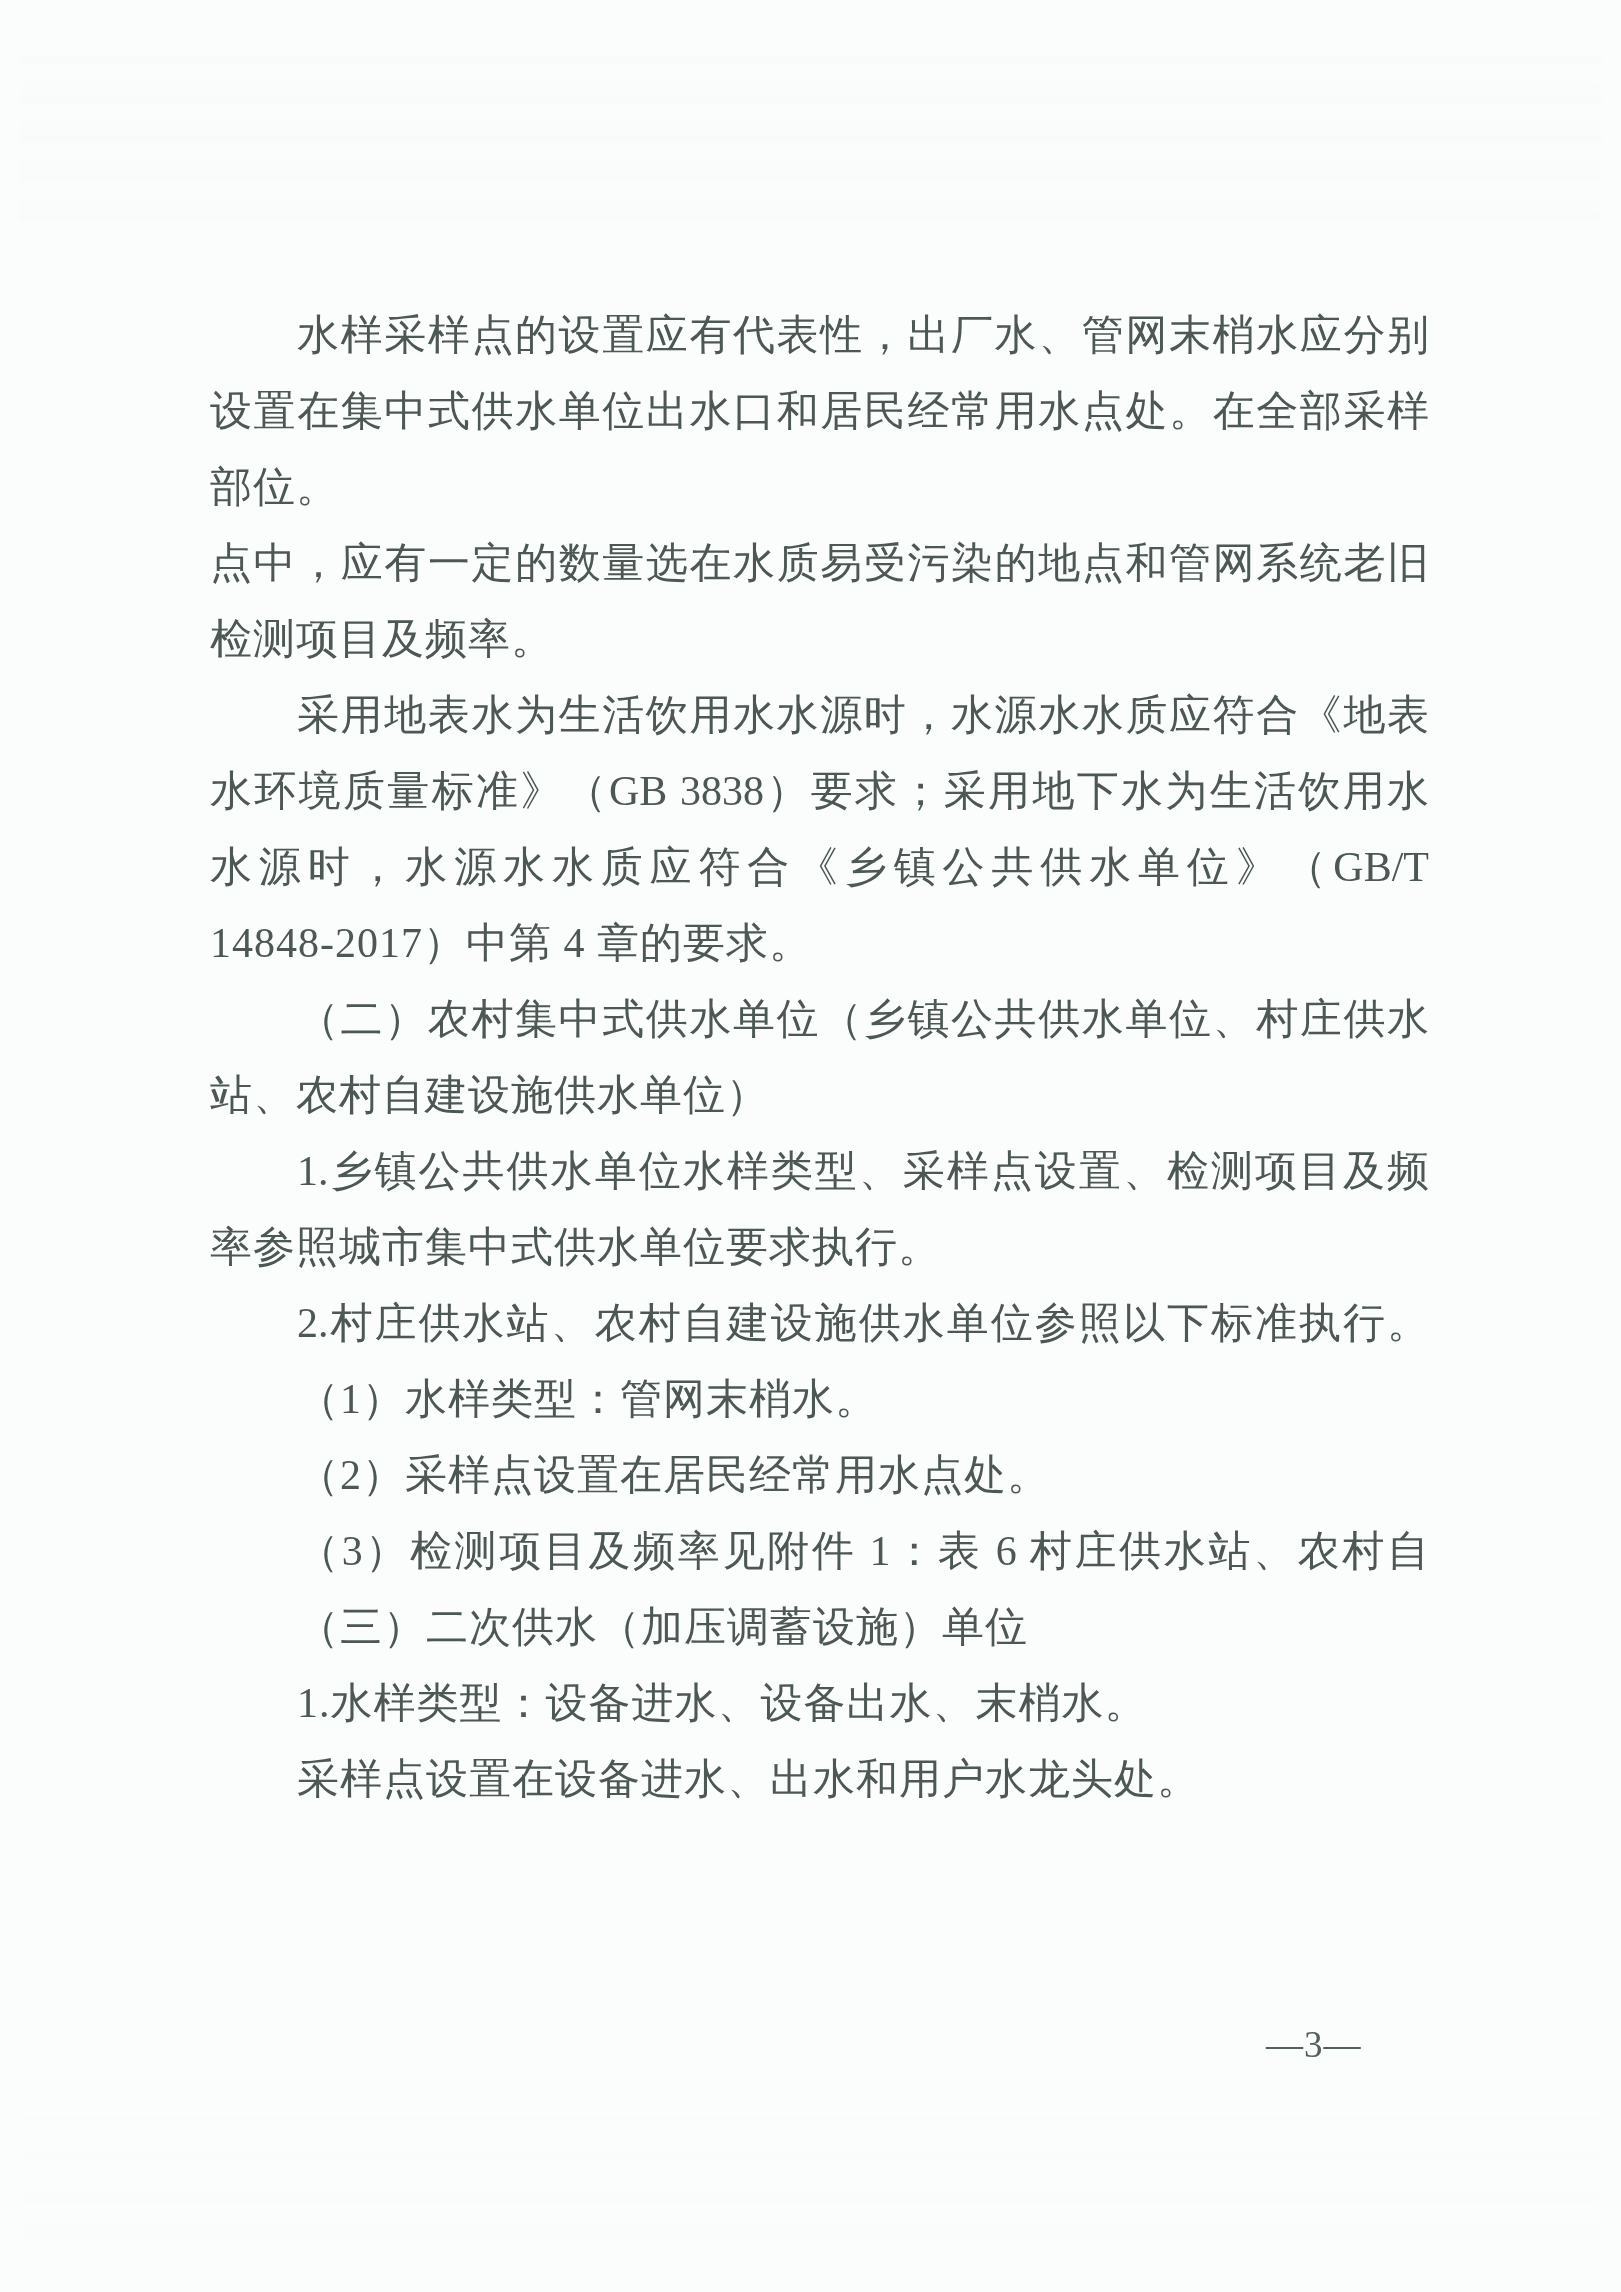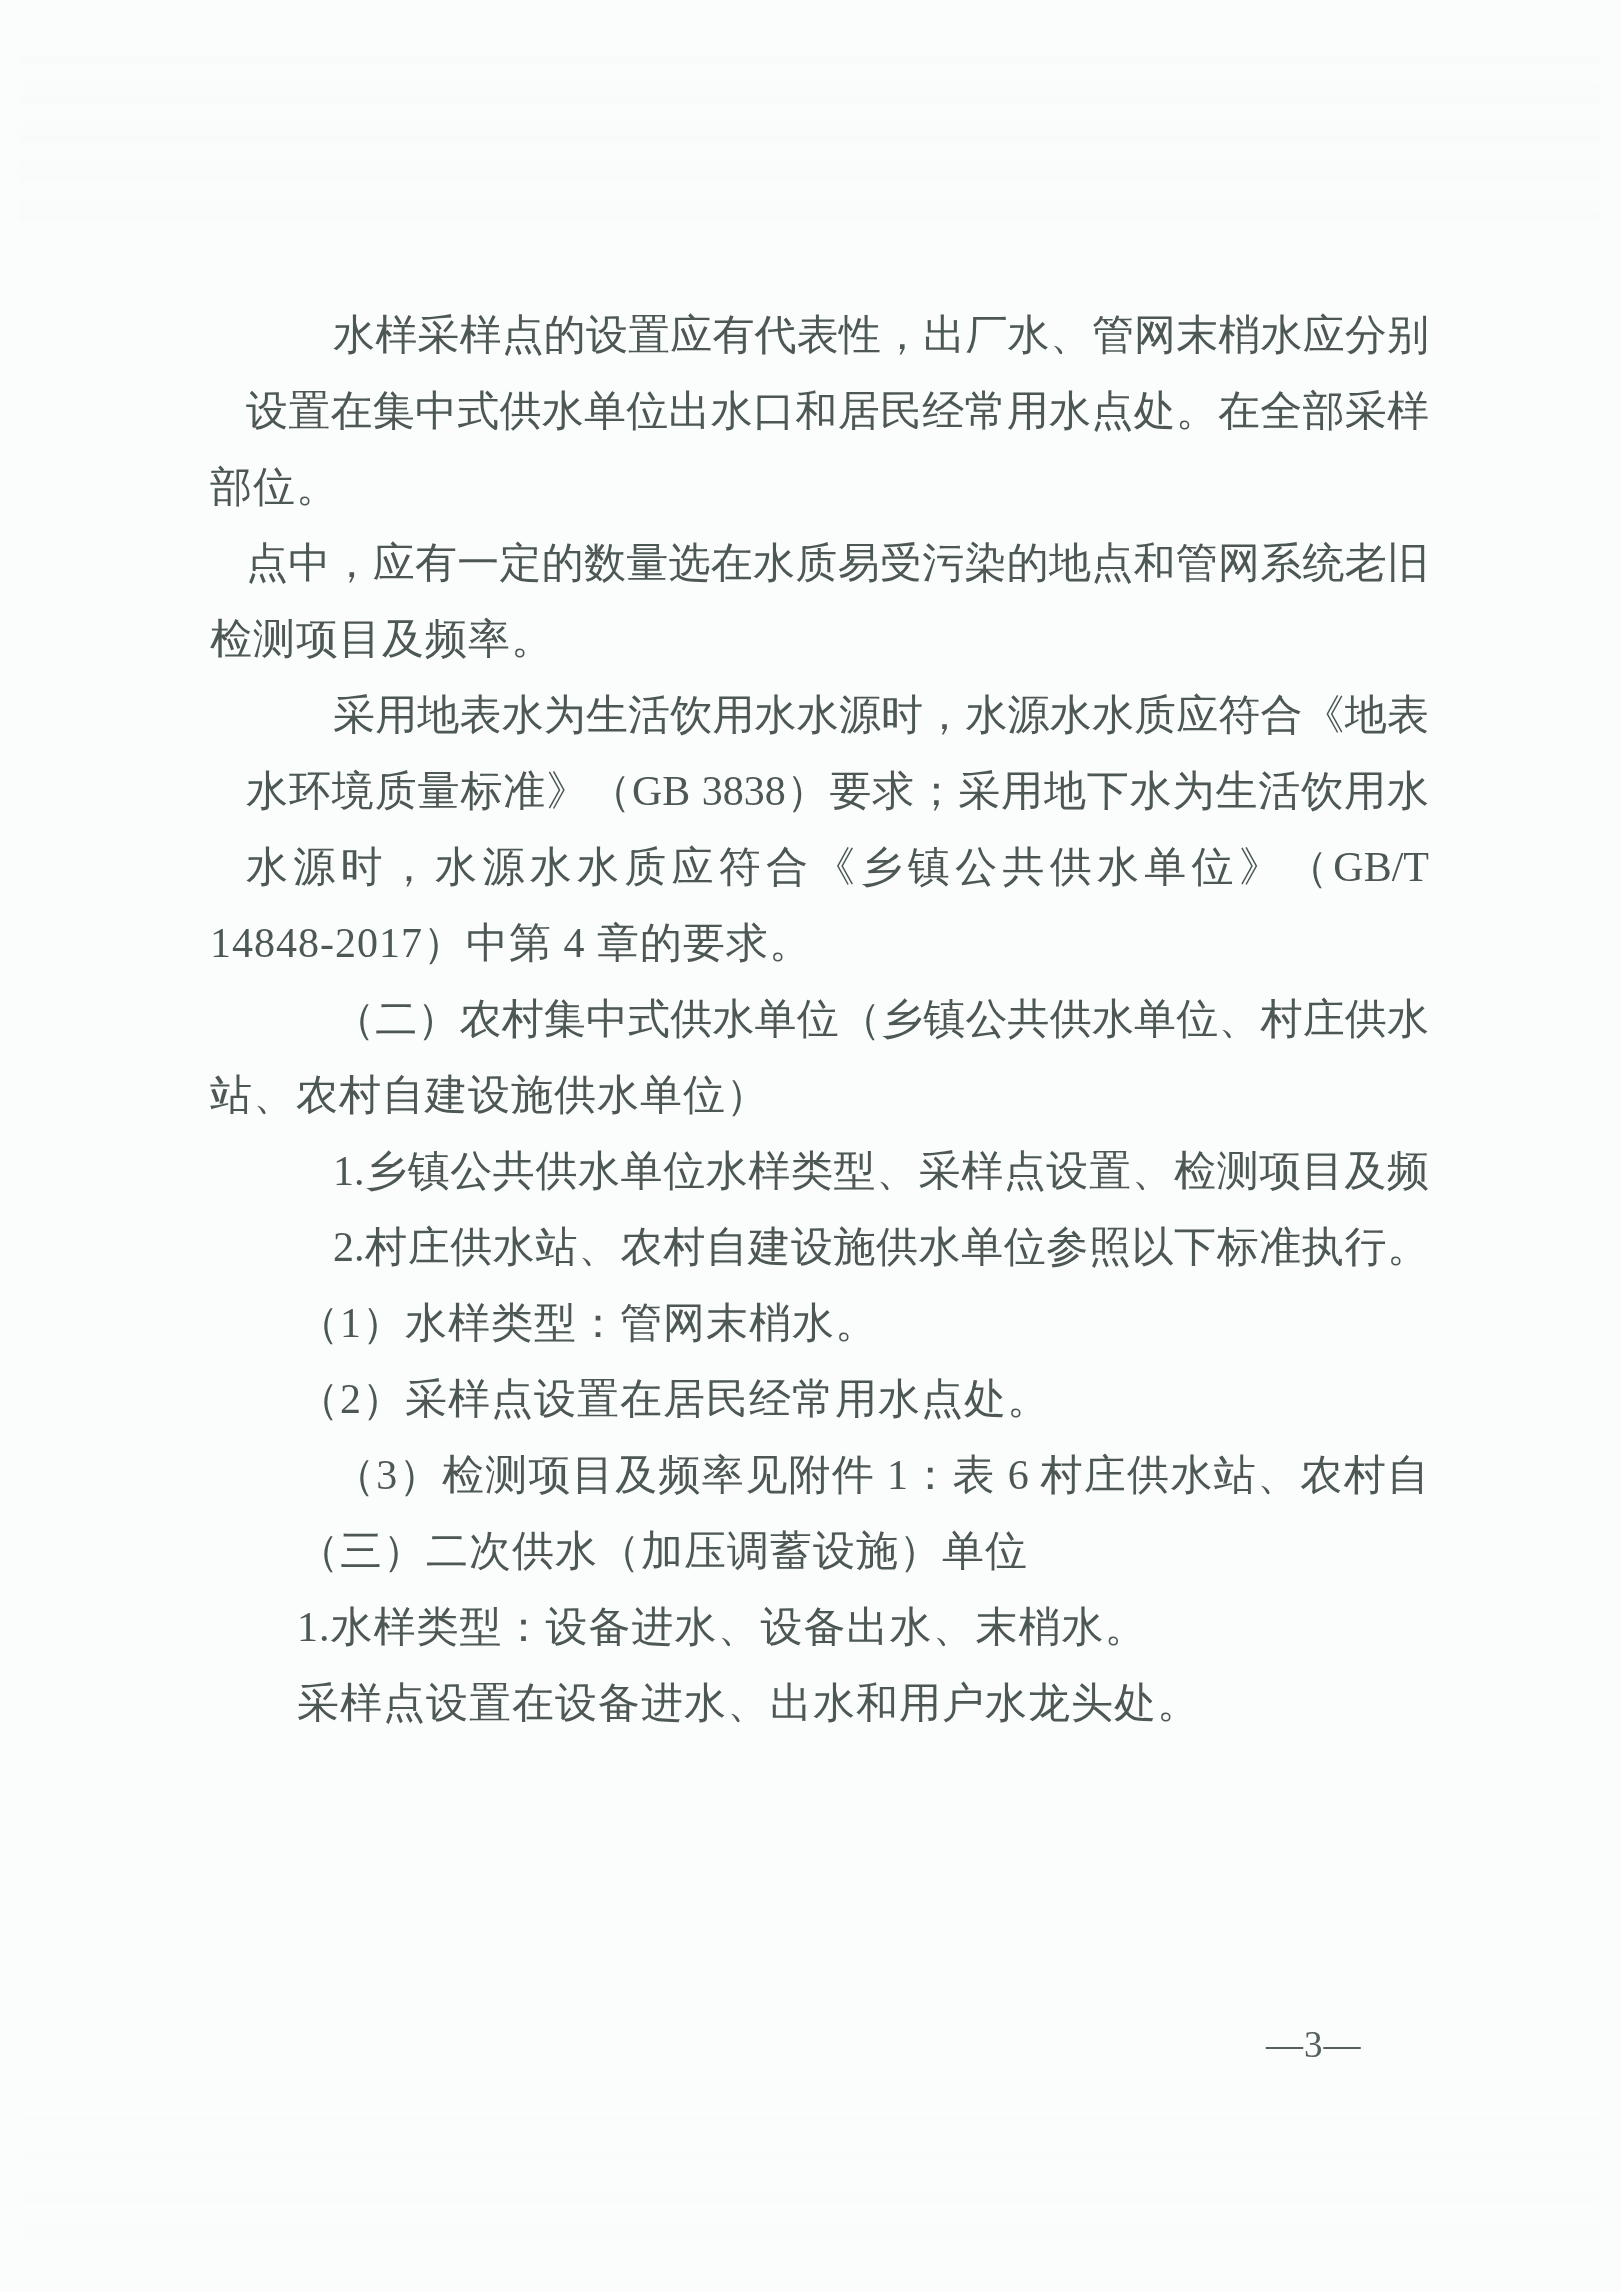--- a/index.html
+++ b/index.html
@@ -50,21 +50,20 @@
     line-height: 76px;
     letter-spacing: 1px;
     white-space: nowrap;
     font-weight: 400;
   }
   .line.justify {
     white-space: normal;
     letter-spacing: 0;
     text-align: justify;
     text-align-last: justify;
-    margin-left: 36px;
   }
   .line.indent { text-indent: 87px; }
   .page-number {
     position: absolute;
     left: 1266px;
     top: 2021px;
     font-size: 37px;
     line-height: 47px;
     letter-spacing: 1px;
     color: #555f5c;
@@ -84,20 +83,21 @@
     <p class="line">部位。</p>
     <p class="line justify">点中，应有一定的数量选在水质易受污染的地点和管网系统老旧</p>
     <p class="line">检测项目及频率。</p>
     <p class="line indent justify">采用地表水为生活饮用水水源时，水源水水质应符合《地表</p>
     <p class="line justify">水环境质量标准》（GB 3838）要求；采用地下水为生活饮用水</p>
     <p class="line justify">水源时，水源水水质应符合《乡镇公共供水单位》（GB/T</p>
     <p class="line">14848-2017）中第 4 章的要求。</p>
     <p class="line indent justify">（二）农村集中式供水单位（乡镇公共供水单位、村庄供水</p>
     <p class="line">站、农村自建设施供水单位）</p>
     <p class="line indent justify">1.乡镇公共供水单位水样类型、采样点设置、检测项目及频</p>
+    <p class="line">率参照城市集中式供水单位要求执行。</p>
     <p class="line indent justify">2.村庄供水站、农村自建设施供水单位参照以下标准执行。</p>
     <p class="line indent">（1）水样类型：管网末梢水。</p>
     <p class="line indent">（2）采样点设置在居民经常用水点处。</p>
     <p class="line indent justify">（3）检测项目及频率见附件 1：表 6 村庄供水站、农村自</p>
     <p class="line indent">（三）二次供水（加压调蓄设施）单位</p>
     <p class="line indent">1.水样类型：设备进水、设备出水、末梢水。</p>
     <p class="line indent">采样点设置在设备进水、出水和用户水龙头处。</p>
   </main>
 
   <div class="page-number">—3—</div>

